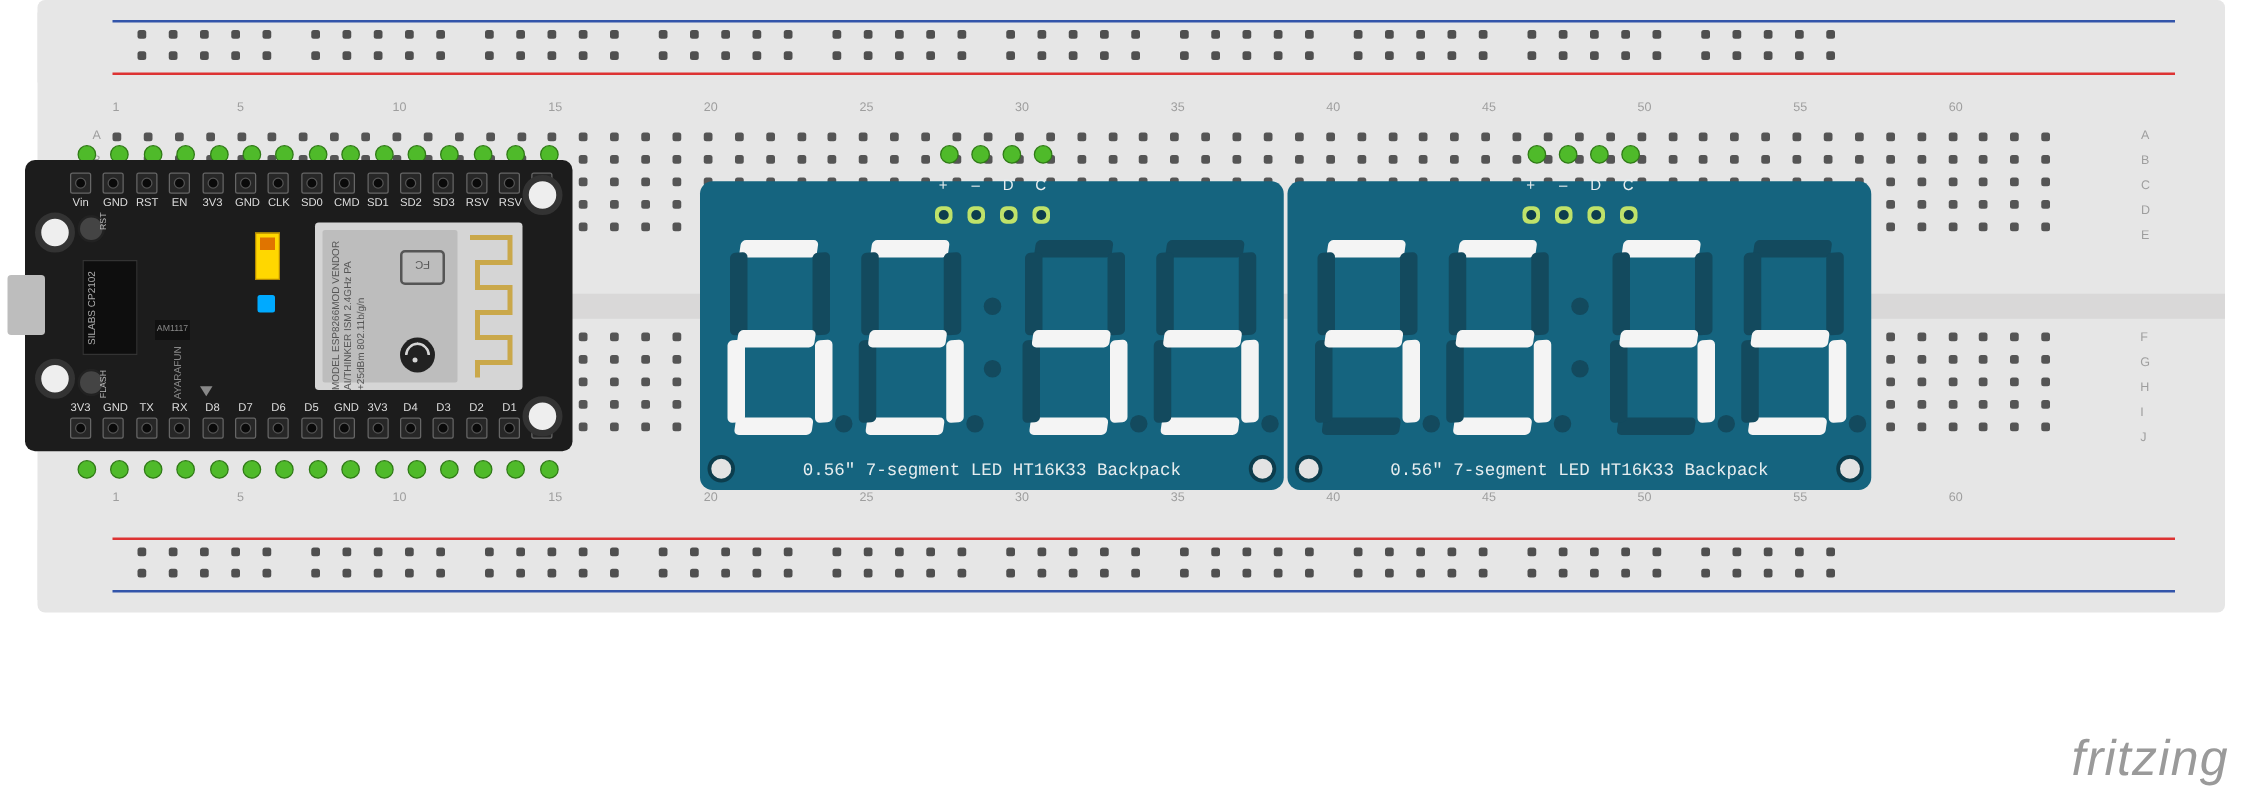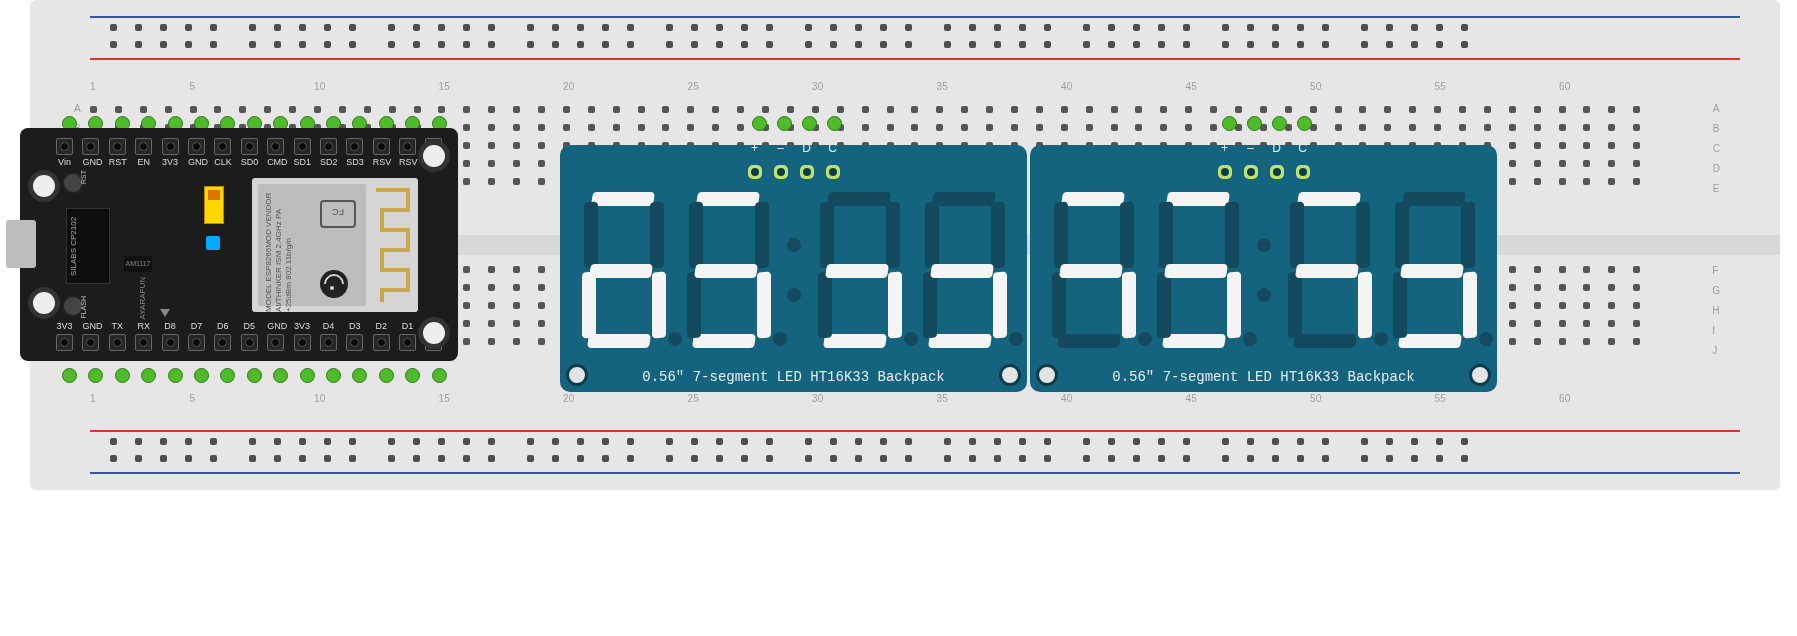--- a/index.html
+++ b/index.html
@@ -1674,13 +1674,14 @@
           <div class="seg sd"></div>
           <div class="seg se off"></div>
           <div class="seg sf off"></div>
           <div class="seg sg"></div>
           <div class="dp"></div>
         </div>
       </div>
     <div class="label">0.56" 7-segment LED HT16K33 Backpack</div>
   </div>
 
+  <div class="fritz">fritzing</div>
 </div>
 
 </body></html>

